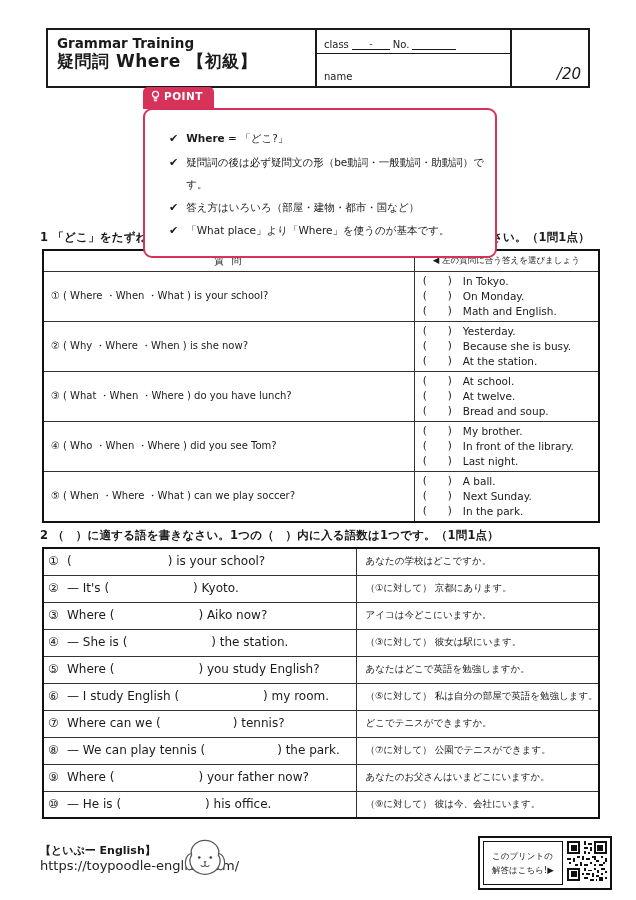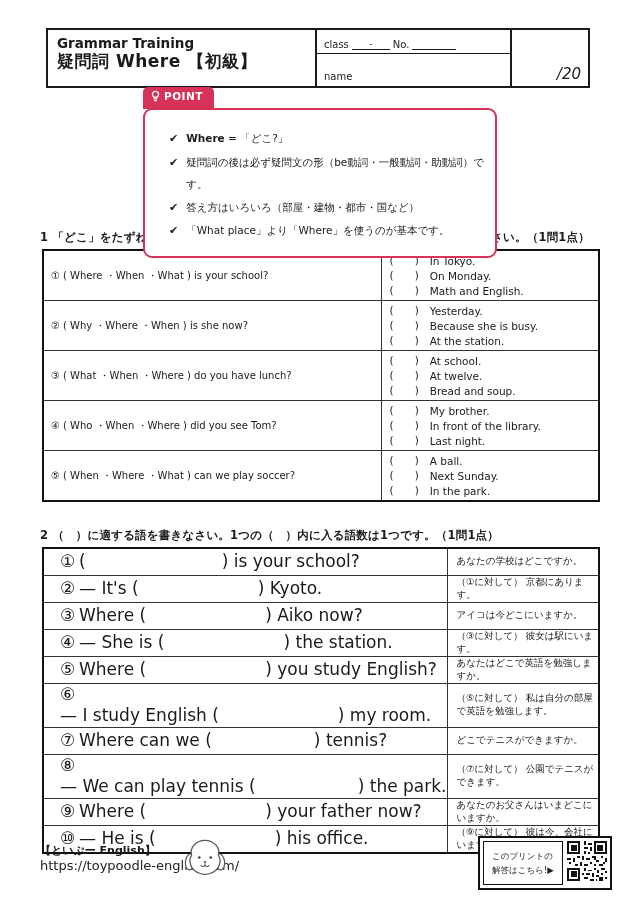--- a/index.html
+++ b/index.html
@@ -53,21 +53,21 @@
   .q-cell { padding-left:7px; font-size:10px; }
   .q-num { margin-right:3px; }
   .a-cell { padding:2px 2px 2px 8px; font-size:10.5px; vertical-align:middle; }
   .ans-line { display:flex; align-items:center; height:15px; }
   .paren { white-space:pre; }
   .ans-text { margin-left:11px; white-space:pre; }
 
   
   .s2-table { position:absolute; left:42px; top:547px; width:558px; border:2px solid #111; }
   .s2-table td { border:1px solid #333; height:27px; }
-  .s2-en-cell { width:313px; padding-left:16px; font-size:17px; }
+  .s2-en-cell { width:313px; padding-left:4px; font-size:12px; }
   .s2-num { display:inline-block; width:19px; }
   .s2-en { white-space:pre; }
   .s2-ja-cell { padding-left:9px; font-size:9.5px; }
 
   
   .footer-left { position:absolute; left:40px; top:843px; }
   .brand { font-weight:bold; font-size:11px; line-height:1.4; }
   .url { font-size:13px; color:#222; text-decoration:none; display:block; }
   .poodle { position:absolute; left:184px; top:836px; }
   .answer-box { position:absolute; left:478px; top:836px; border:2px solid #111;
@@ -128,20 +128,24 @@
         <span class="check">✔</span>
         <span><b class="pt-bold"></b><span class="pt-text">「What place」より「Where」を使うのが基本です。</span></span>
       </div>
     </div>
   </div>
 
   <div class="sec-title s1-title">1 「どこ」をたずねたり答えたりする表現について、適するものを選んで○で囲みなさい。（1問1点）</div>
 
   <table class="s1-table">
     <tbody>
+        <tr>
+      <th class="th-q">質 問</th>
+      <th class="th-a">◀ 左の質問に合う答えを選びましょう</th>
+    </tr>
     <tr class="s1-row">
       <td class="q-cell"><span class="q-num">①</span><span>( Where ・When ・What )  is your school?</span></td>
       <td class="a-cell">
         <div class="ans-line">
               <span class="paren">(　　)</span>
               <span class="ans-text">In Tokyo.</span>
             </div>
         <div class="ans-line">
               <span class="paren">(　　)</span>
               <span class="ans-text">On Monday.</span>

